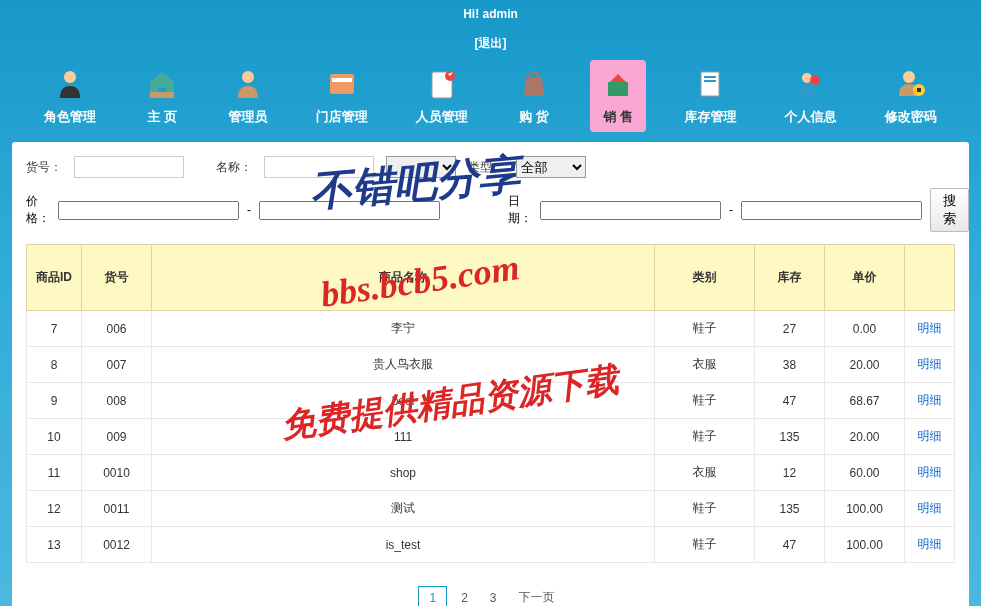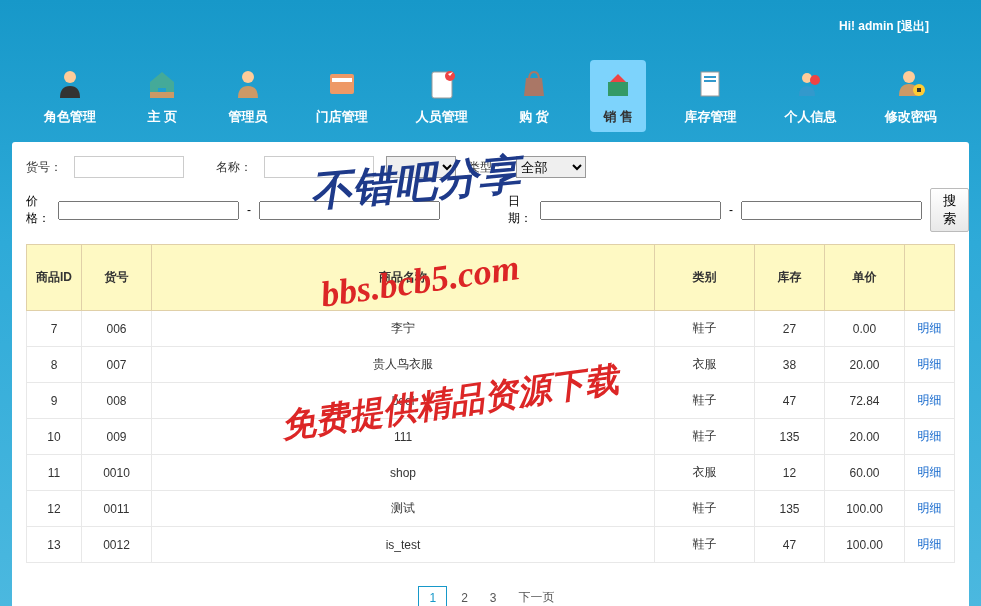--- a/index.html
+++ b/index.html
@@ -1,21 +1,21 @@
 <!DOCTYPE html>
 <html><head>
 <meta charset="utf-8">
 <style>
 * { margin: 0; padding: 0; box-sizing: border-box; }
 body { font-family: Arial, "Microsoft YaHei", sans-serif; font-size: 12px; background: linear-gradient(180deg, #1798c9 0%, #2eaad8 40%, #4bb8df 100%); width: 981px; height: 606px; overflow: hidden; }
-.header { height: 52px; display: flex; justify-content: flex-end; align-items: center; padding: 0 52px; color: #fff; font-weight: bold; }
+.header { height: 52px; display: flex; justify-content: flex-end; align-items: center; padding: 0 52px; color: #fff; font-weight: bold; flex-direction: column; }
 .header a { color: #fff; text-decoration: none; }
 .nav { display: flex; justify-content: space-around; padding: 8px 20px 10px; }
 .nav-item { display: flex; flex-direction: column; align-items: center; color: #fff; font-weight: bold; font-size: 13px; cursor: pointer; padding: 6px 10px; border-radius: 4px; }
-.nav-item.active { background: #7dd3fc; color: #333; }
+.nav-item.active { background: #f9a8d4; color: #333; }
 .nav-icon { width: 36px; height: 36px; margin-bottom: 6px; display: flex; align-items: center; justify-content: center; }
 .content { background: #fff; margin: 0 12px; padding: 14px; border-radius: 3px; }
 .filter-bar { display: flex; align-items: center; flex-wrap: wrap; gap: 12px; margin-bottom: 10px; position: relative; }
 .filter-bar label { color: #333; }
 .filter-bar input[type="text"] { border: 1px solid #ccc; height: 22px; padding: 0 4px; width: 110px; }
 .filter-bar select { border: 1px solid #999; height: 22px; width: 70px; }
 .btn { border: 1px solid #bbb; background: linear-gradient(#fff,#e8e8e8); padding: 3px 12px; cursor: pointer; border-radius: 2px; }
 .btn-blue { background: linear-gradient(#2eaad8,#1798c9); color: #fff; border: 1px solid #1788b5; padding: 5px 12px; border-radius: 3px; font-weight: bold; }
 .sales-record { position: absolute; right: 0; top: 0; }
 .filter-row2 { margin-left: 0; display:flex; align-items:center; gap:8px; margin-bottom: 12px;}
@@ -191,21 +191,21 @@
           <td>38</td>
           <td>20.00</td>
           <td><a href="#">明细</a></td>
         </tr>
         <tr>
           <td>9</td>
           <td>008</td>
           <td>bool</td>
           <td>鞋子</td>
           <td>47</td>
-          <td>72.84</td>
+          <td>68.67</td>
           <td><a href="#">明细</a></td>
         </tr>
         <tr>
           <td>10</td>
           <td>009</td>
           <td>111</td>
           <td>鞋子</td>
           <td>135</td>
           <td>20.00</td>
           <td><a href="#">明细</a></td>

